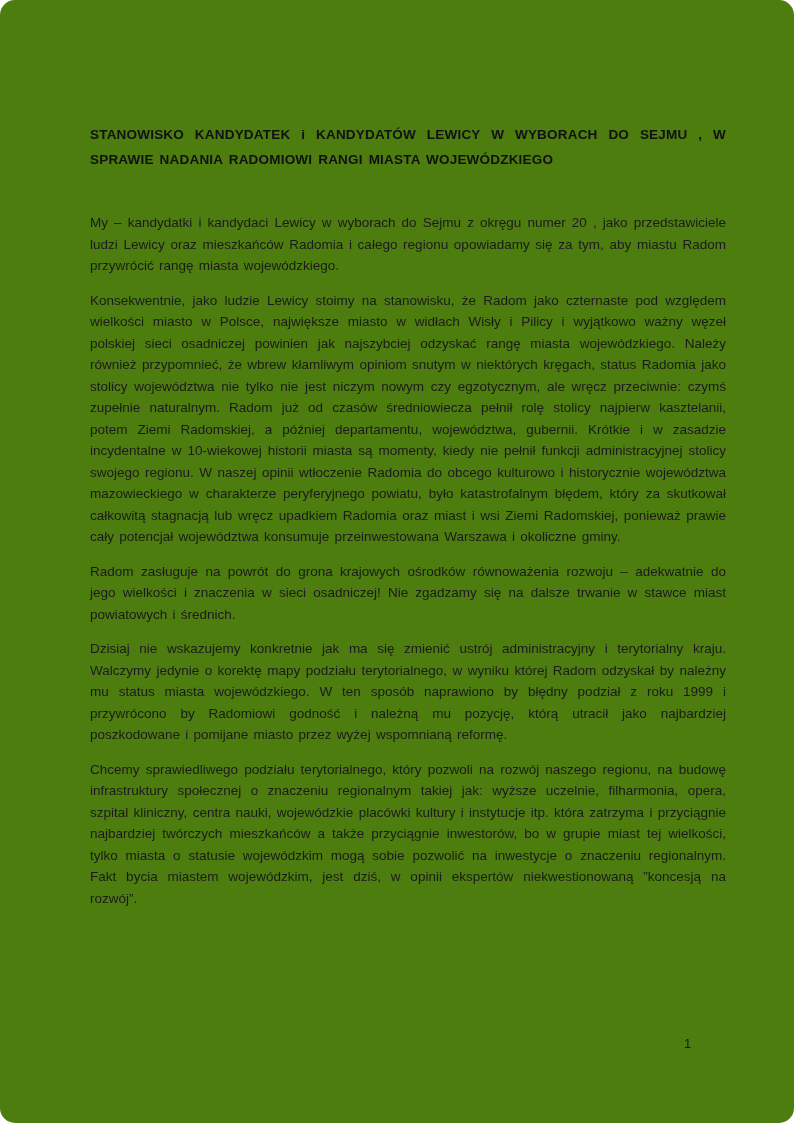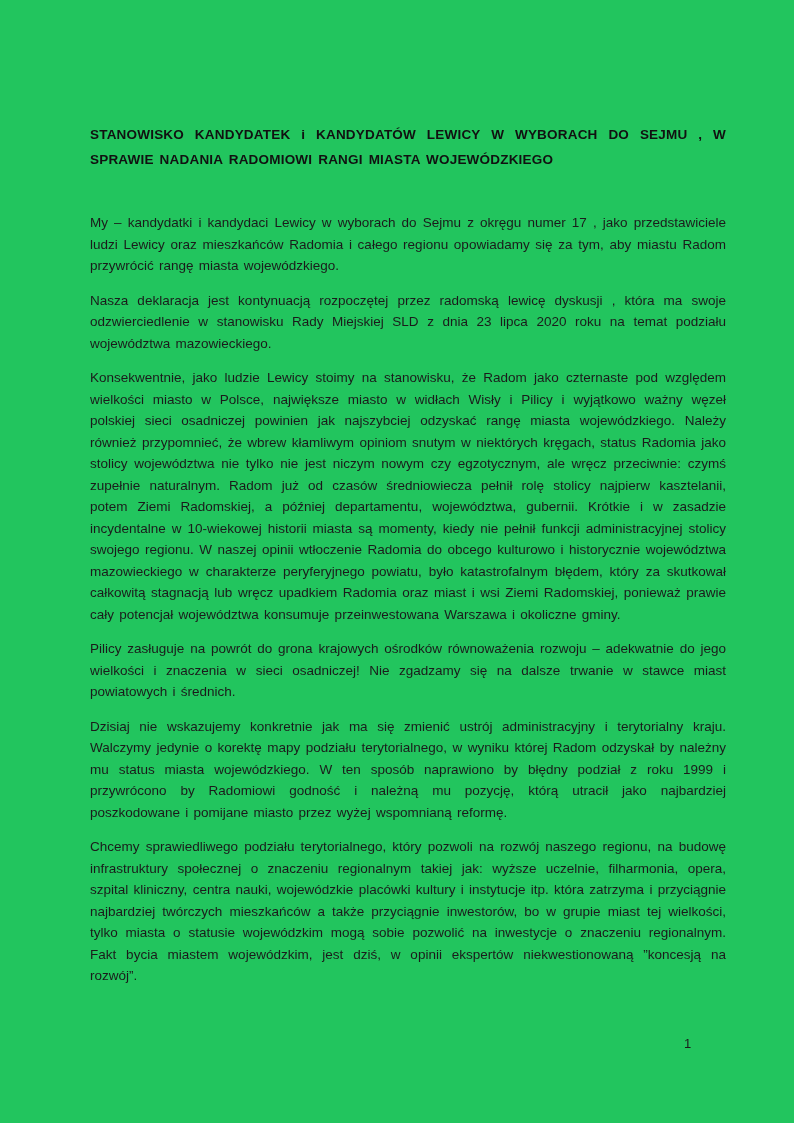--- a/index.html
+++ b/index.html
@@ -4,24 +4,25 @@
 <style>
   html, body {
     margin: 0;
     padding: 0;
     background: #ffffff;
   }
   .page {
     position: relative;
     width: 794px;
     height: 1123px;
-    background: #22c55e;
+    background: #4d7c0f;
     overflow: hidden;
     font-family: "Liberation Sans", sans-serif;
     color: #1b1b1b;
+    border-radius: 15px;
   }
   .content {
     position: absolute;
     left: 90px;
     top: 122px;
     width: 636px;
   }
   .title {
     font-size: 13.5px;
     font-weight: 700;
@@ -47,21 +48,20 @@
     line-height: 16px;
     color: #1b1b1b;
   }
 </style>
 </head>
 <body>
 
 <div class="page">
   <div class="content">
     <h1 class="title">STANOWISKO KANDYDATEK i KANDYDATÓW LEWICY W WYBORACH DO SEJMU , W SPRAWIE NADANIA RADOMIOWI RANGI MIASTA WOJEWÓDZKIEGO</h1>
-    <p class="para">My – kandydatki i kandydaci Lewicy w wyborach do Sejmu z okręgu numer 17 , jako przedstawiciele ludzi Lewicy oraz mieszkańców Radomia i całego regionu opowiadamy się za tym, aby miastu Radom przywrócić rangę miasta wojewódzkiego.</p>
-    <p class="para">Nasza deklaracja jest kontynuacją rozpoczętej przez radomską lewicę dyskusji , która ma swoje odzwierciedlenie w stanowisku Rady Miejskiej SLD z dnia 23 lipca 2020 roku na temat podziału województwa mazowieckiego.</p>
+    <p class="para">My – kandydatki i kandydaci Lewicy w wyborach do Sejmu z okręgu numer 20 , jako przedstawiciele ludzi Lewicy oraz mieszkańców Radomia i całego regionu opowiadamy się za tym, aby miastu Radom przywrócić rangę miasta wojewódzkiego.</p>
     <p class="para">Konsekwentnie, jako ludzie Lewicy stoimy na stanowisku, że Radom jako czternaste pod względem wielkości miasto w Polsce, największe miasto w widłach Wisły i Pilicy i wyjątkowo ważny węzeł polskiej sieci osadniczej powinien jak najszybciej odzyskać rangę miasta wojewódzkiego. Należy również przypomnieć, że wbrew kłamliwym opiniom snutym w niektórych kręgach, status Radomia jako stolicy województwa nie tylko nie jest niczym nowym czy egzotycznym, ale wręcz przeciwnie: czymś zupełnie naturalnym. Radom już od czasów średniowiecza pełnił rolę stolicy najpierw kasztelanii, potem Ziemi Radomskiej, a później departamentu, województwa, gubernii. Krótkie i w zasadzie incydentalne w 10-wiekowej historii miasta są momenty, kiedy nie pełnił funkcji administracyjnej stolicy swojego regionu. W naszej opinii wtłoczenie Radomia do obcego kulturowo i historycznie województwa mazowieckiego w charakterze peryferyjnego powiatu, było katastrofalnym błędem, który za skutkował całkowitą stagnacją lub wręcz upadkiem Radomia oraz miast i wsi Ziemi Radomskiej, ponieważ prawie cały potencjał województwa konsumuje przeinwestowana Warszawa i okoliczne gminy.</p>
-    <p class="para">Pilicy zasługuje na powrót do grona krajowych ośrodków równoważenia rozwoju – adekwatnie do jego wielkości i znaczenia w sieci osadniczej! Nie zgadzamy się na dalsze trwanie w stawce miast powiatowych i średnich.</p>
+    <p class="para">Radom zasługuje na powrót do grona krajowych ośrodków równoważenia rozwoju – adekwatnie do jego wielkości i znaczenia w sieci osadniczej! Nie zgadzamy się na dalsze trwanie w stawce miast powiatowych i średnich.</p>
     <p class="para">Dzisiaj nie wskazujemy konkretnie jak ma się zmienić ustrój administracyjny i terytorialny kraju. Walczymy jedynie o korektę mapy podziału terytorialnego, w wyniku której Radom odzyskał by należny mu status miasta wojewódzkiego. W ten sposób naprawiono by błędny podział z roku 1999 i przywrócono by Radomiowi godność i należną mu pozycję, którą utracił jako najbardziej poszkodowane i pomijane miasto przez wyżej wspomnianą reformę.</p>
     <p class="para">Chcemy sprawiedliwego podziału terytorialnego, który pozwoli na rozwój naszego regionu, na budowę infrastruktury społecznej o znaczeniu regionalnym takiej jak: wyższe uczelnie, filharmonia, opera, szpital kliniczny, centra nauki, wojewódzkie placówki kultury i instytucje itp. która zatrzyma i przyciągnie najbardziej twórczych mieszkańców a także przyciągnie inwestorów, bo w grupie miast tej wielkości, tylko miasta o statusie wojewódzkim mogą sobie pozwolić na inwestycje o znaczeniu regionalnym. Fakt bycia miastem wojewódzkim, jest dziś, w opinii ekspertów niekwestionowaną ”koncesją na rozwój”.</p>
   </div>
   <div class="page-number">1</div>
 </div>
 
 </body></html>

